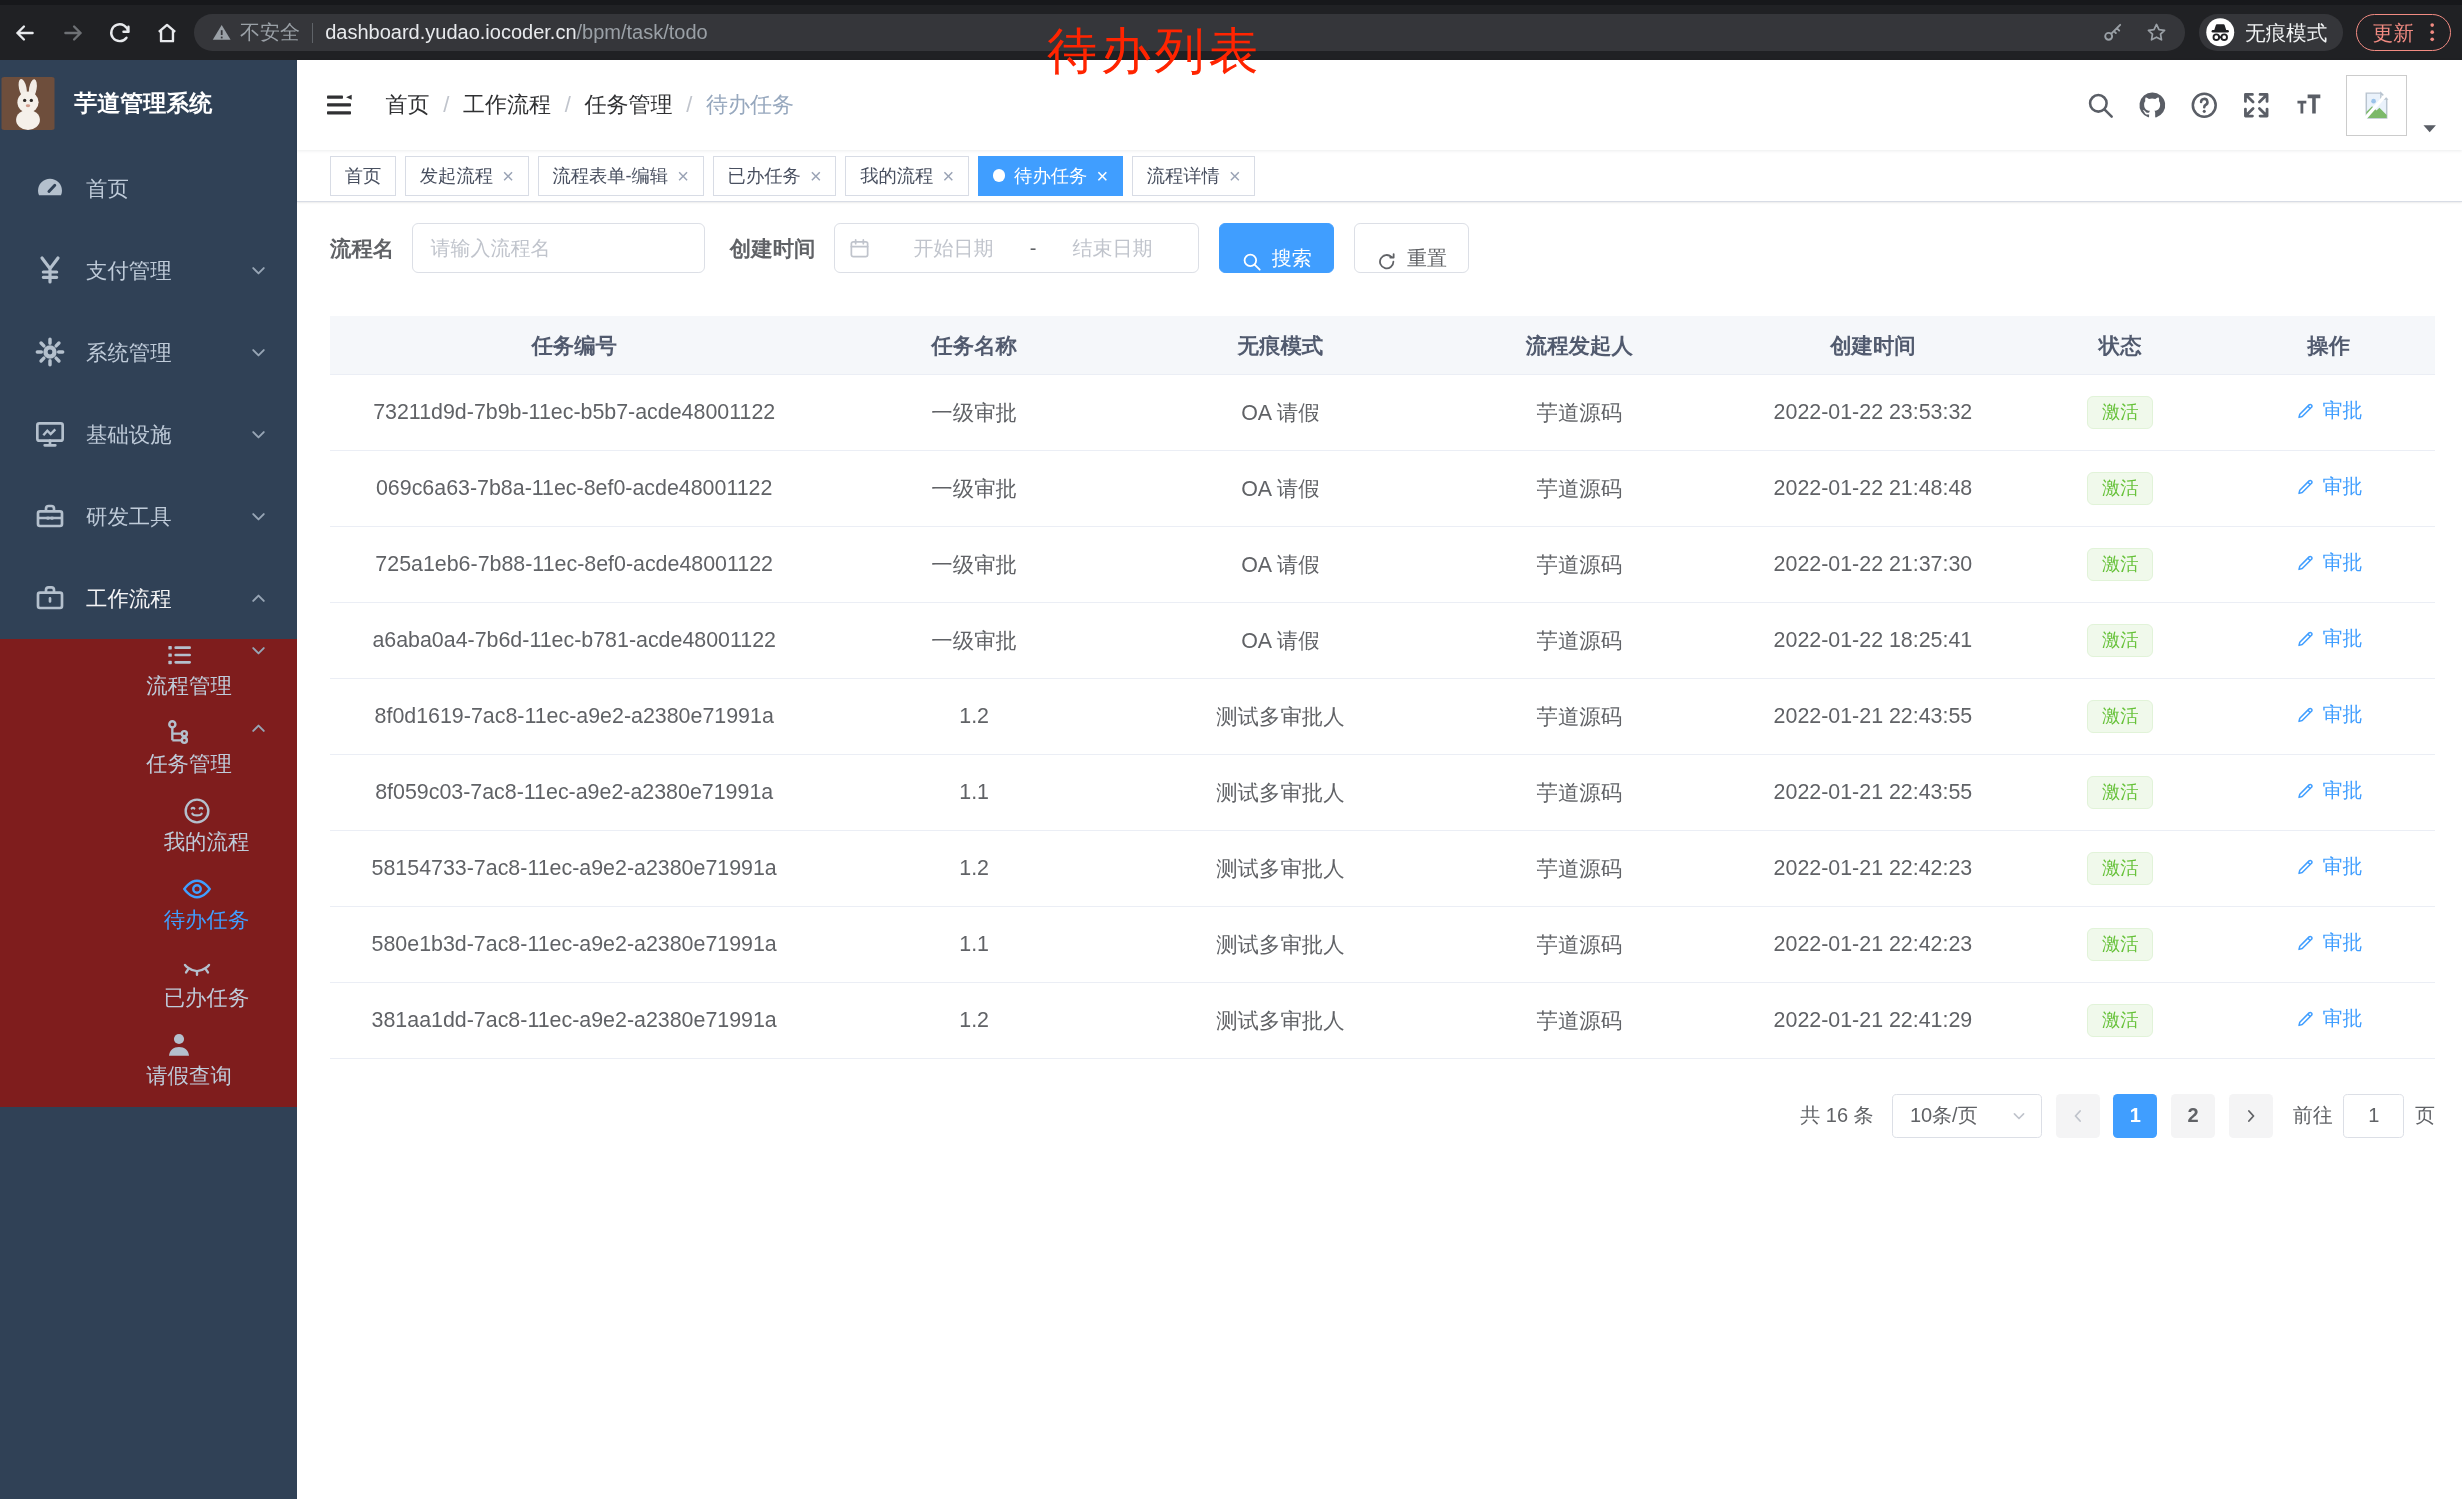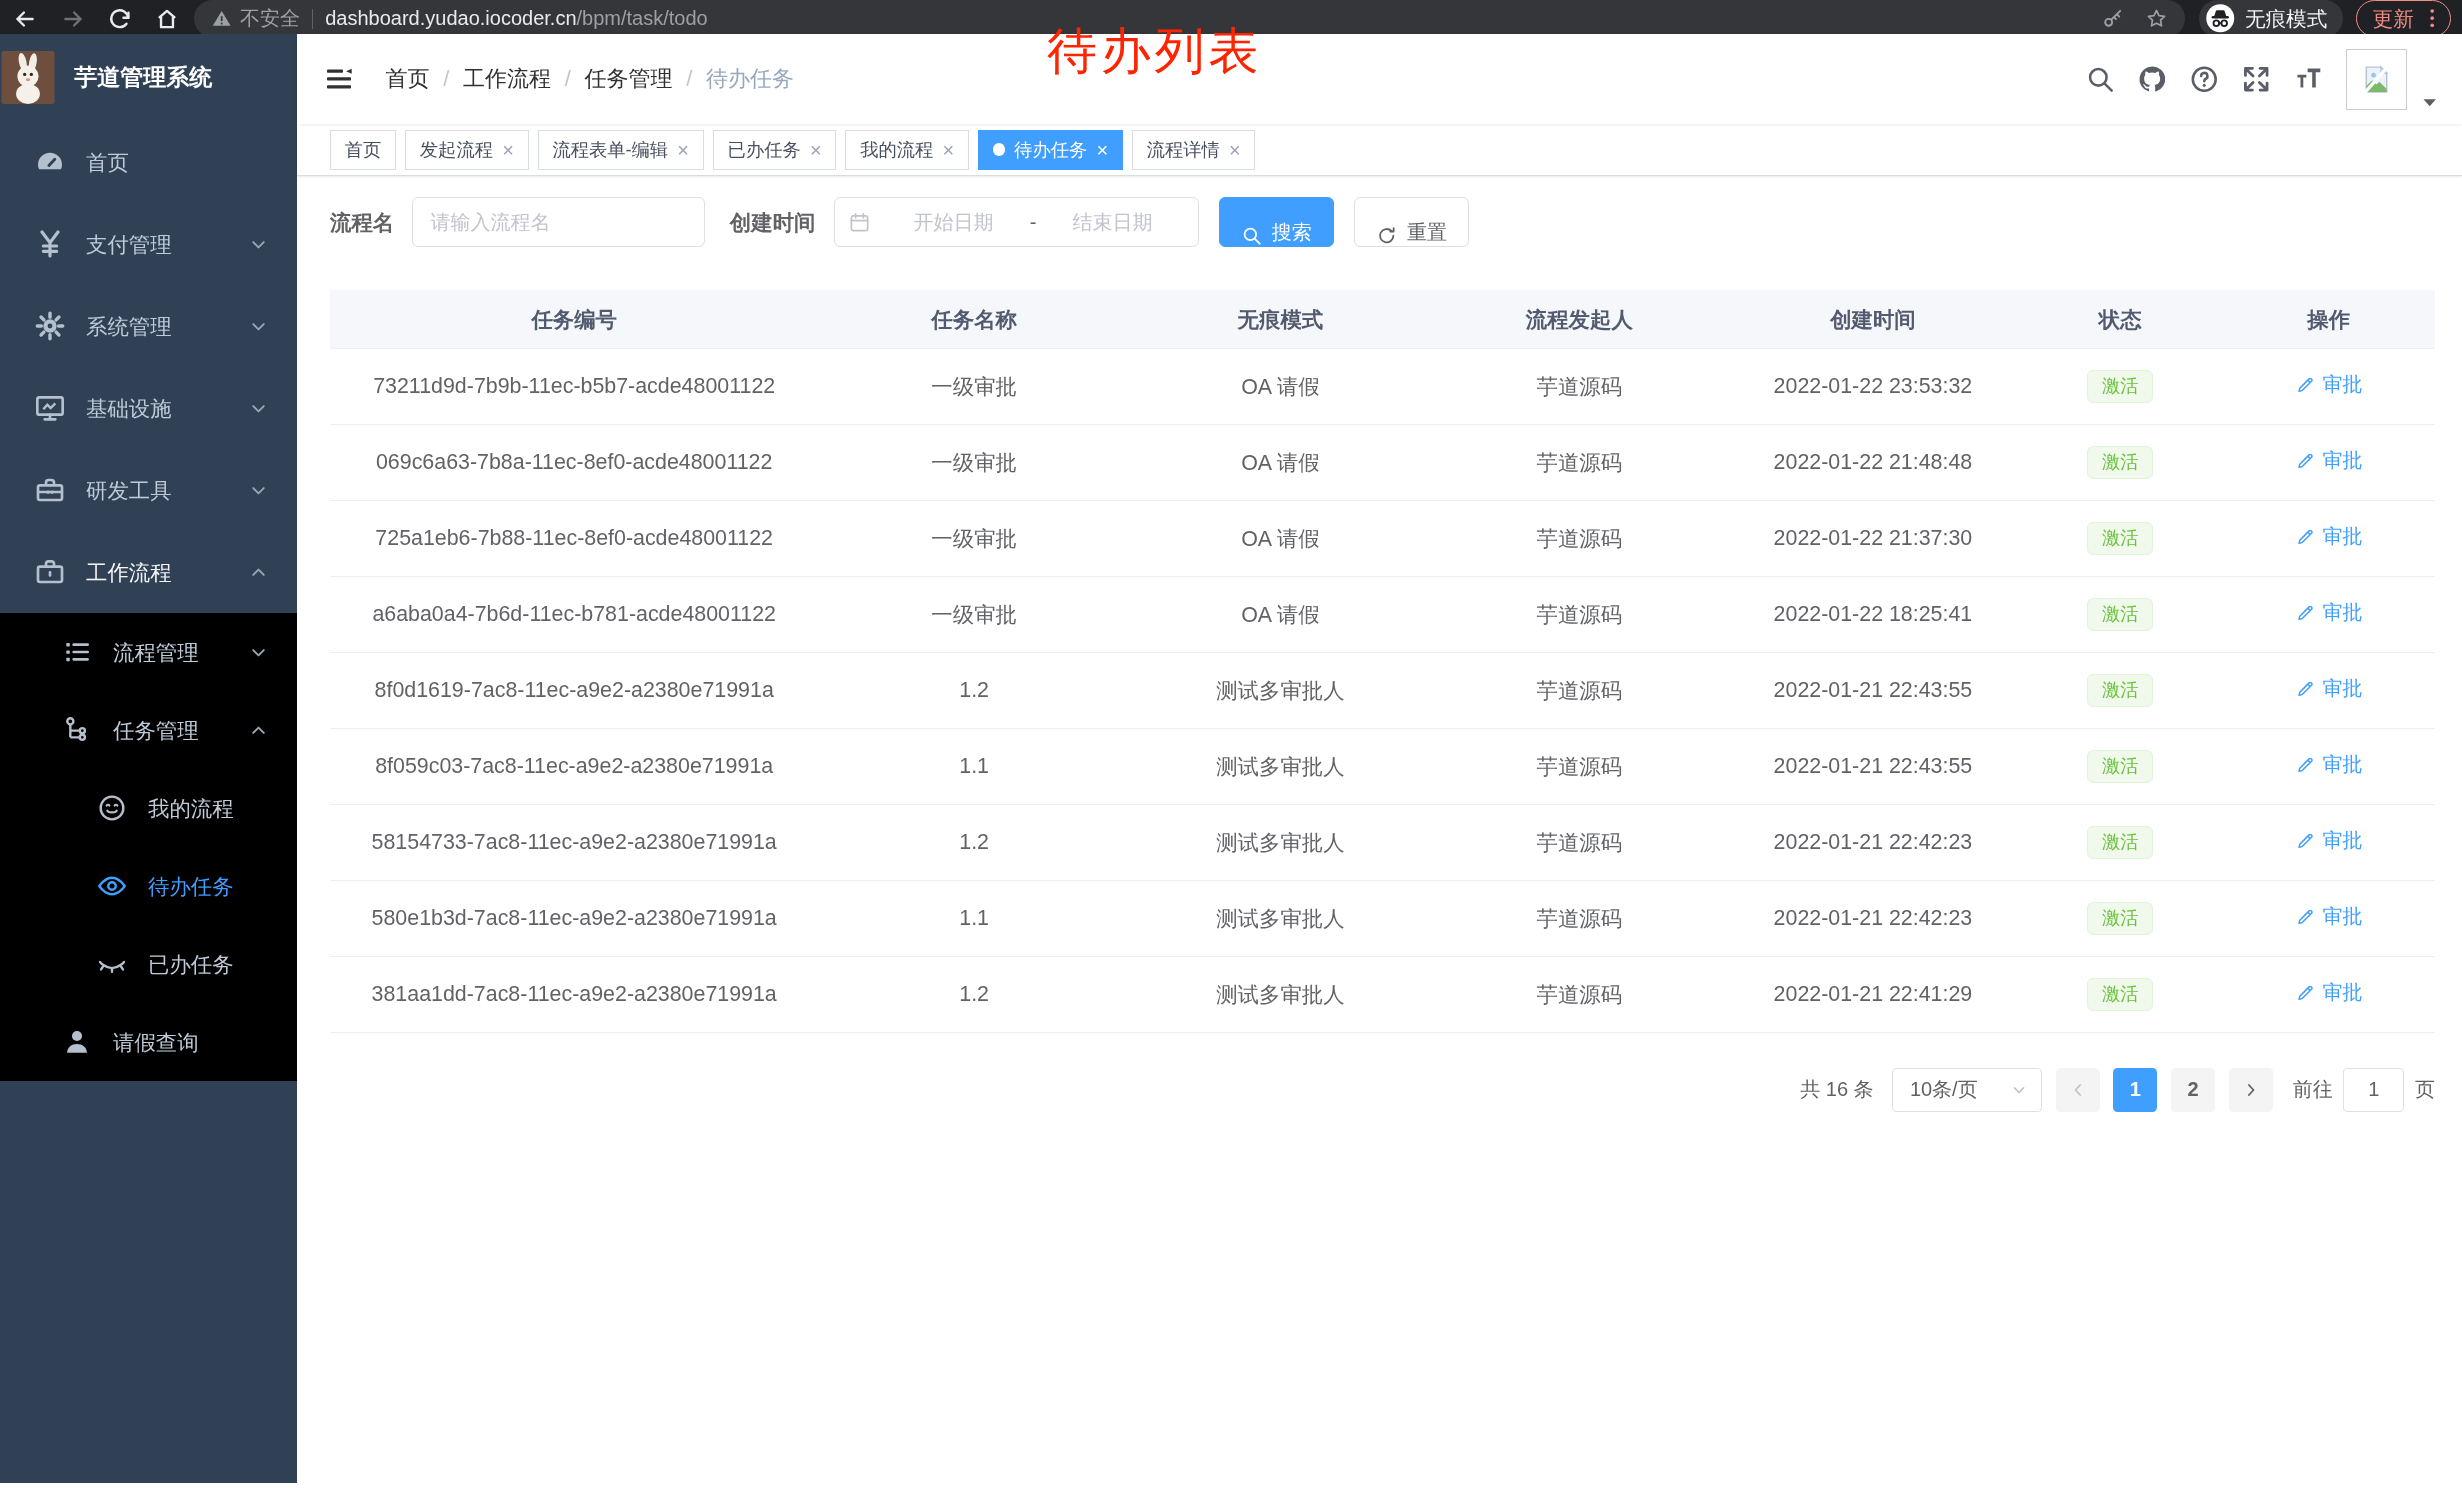--- a/index.html
+++ b/index.html
@@ -1,20 +1,20 @@
 <!DOCTYPE html>
 <html style="font-size:12.2px"><head>
 <meta charset="utf-8">
 <style>
   * { margin:0; padding:0; box-sizing:border-box; }
   body { font-family:"Liberation Sans","DejaVu Sans",sans-serif; background:#fff; }
   .screen { position:relative; width:2462px; height:1500px; overflow:hidden; background:#fff; }
 
   
-  .browser-bar { height:34px; background:#202124; display:flex; flex-direction:column; }
+  .browser-bar { height:60px; background:#202124; display:flex; flex-direction:column; }
   .browser-top { height:5.3px; background:#17181b; }
   .browser-row { flex:1; display:flex; align-items:center; padding:0 10.7px 0 12.2px; }
   .nav-icons { display:flex; align-items:center; gap:21.4px; color:#e8eaed; }
   .nav-ic { width:26px; height:26px; display:inline-flex; }
   .nav-ic svg { width:100%; height:100%; }
   .nav-ic[data-name="forward-icon"] { color:#6e7175; }
   .address-bar { flex:1; margin:0 13.7px; height:37px; background:#35363a; border-radius:18.3px;
      display:flex; align-items:center; padding:0 17px; color:#9aa0a6; font-size:20px; }
   .addr-warning { width:21.4px; height:21.4px; color:#9aa0a6; display:inline-flex; margin-right:7.6px; }
   .addr-warning svg { width:100%; height:100%; }
@@ -42,21 +42,21 @@
   .sidebar { width:297px; background:#304156; flex:0 0 297px; color:#bfcbd9; }
   .logo-row { height:87px; display:flex; align-items:center; }
   .logo-img { width:56px; height:53px; border-radius:4.6px; overflow:hidden; flex:0 0 56px; }
   .logo-img svg { width:100%; height:100%; display:block; }
   .app-title { color:#fff; font-size:23px; font-weight:bold; margin-left:18.3px; white-space:nowrap; }
   .menu { display:flex; flex-direction:column; }
   .menu-item { position:relative; display:flex; align-items:center; cursor:pointer; }
   .menu-item.lvl1 { height:82px; padding-left:34px; }
   .menu-item.lvl2 { height:78px; padding-left:61px; }
   .menu-item.lvl3 { height:78px; padding-left:96px; }
-  .menu-item.sub { background:#000000; }
+  .menu-item.sub { background:#7f1d1d;flex-direction:column; }
   .menu-item .m-icon { width:32px; height:32px; display:inline-flex; color:#b4c0cd; flex:0 0 32px; }
   .menu-item .m-icon svg { width:100%; height:100%; }
   .menu-label { font-size:21.4px; margin-left:20px; color:#bfcbd9; white-space:nowrap; }
   .menu-item.open .menu-label { color:#f4f4f5; }
   .menu-item.active .menu-label { color:#409eff; }
   .menu-item.active .m-icon { color:#409eff; }
   .m-chevron { position:absolute; right:27.5px; width:23px; height:23px; color:#97a5b5; display:inline-flex; }
   .m-chevron svg { width:100%; height:100%; }
 
   .main { flex:1; display:flex; flex-direction:column; background:#fff; min-width:0; }

